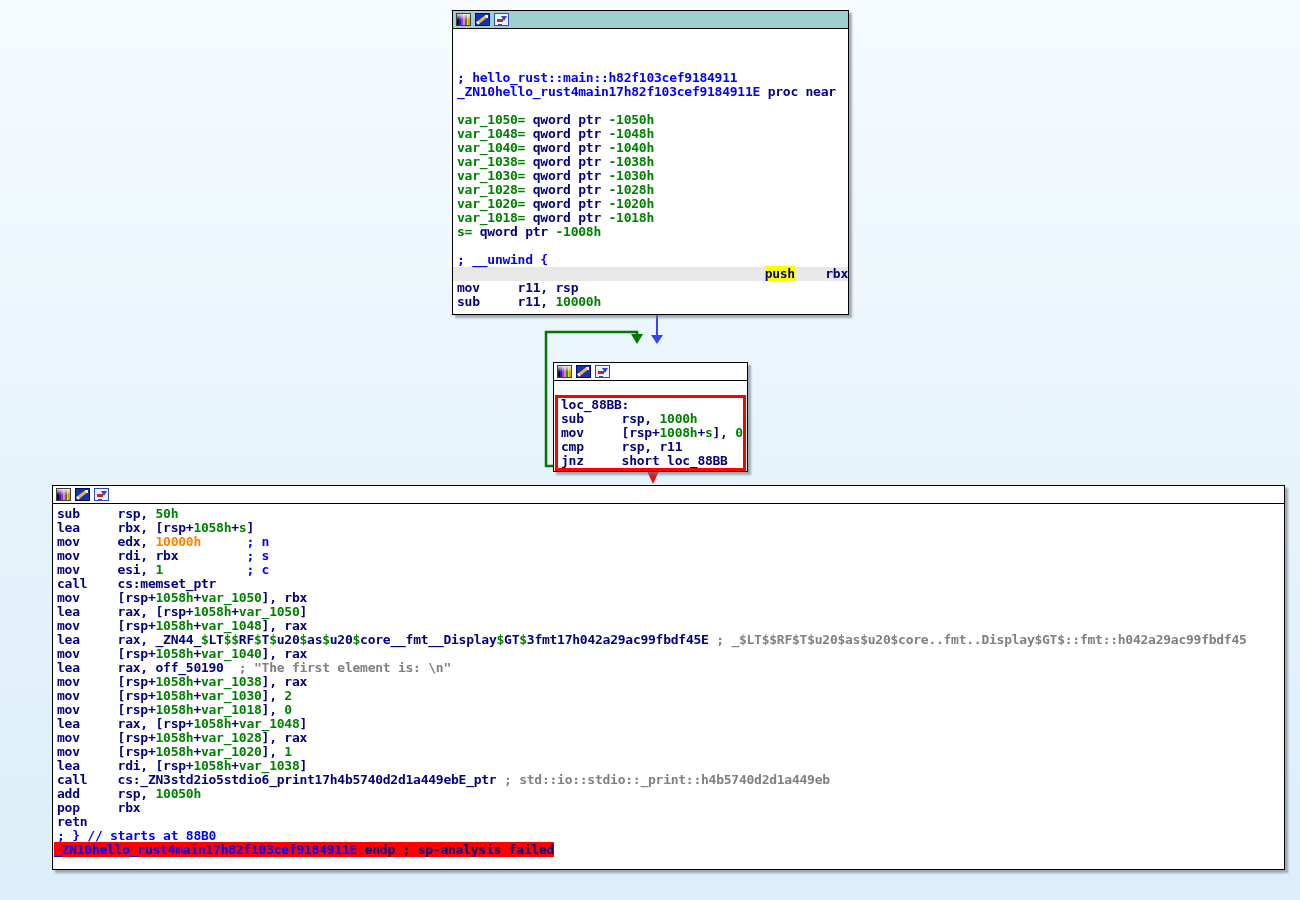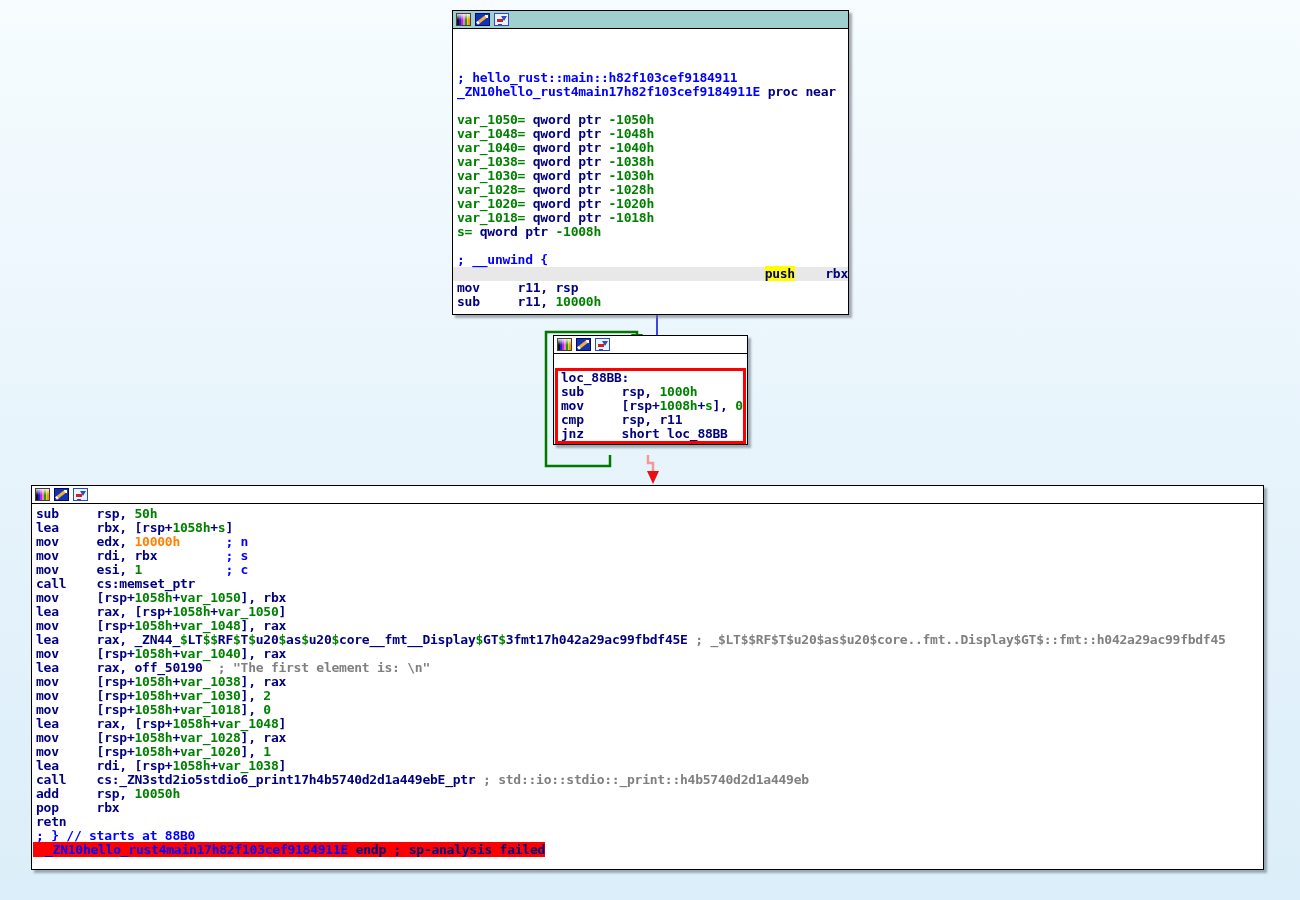--- a/index.html
+++ b/index.html
@@ -20,31 +20,31 @@
   .icon-edit{background:#1433ae;border:1px solid #000a60;}
   .icon-edit::after{content:"";position:absolute;left:1px;top:8px;width:11px;height:3px;background:linear-gradient(90deg,#ffffff 0 20%,#f0b040 20% 100%);transform:rotate(-38deg);transform-origin:left center;}
   .icon-edit::before{content:"";position:absolute;right:1px;top:1px;width:3px;height:3px;background:#fff;}
   .icon-group{background:#e8f4fc;border:1px solid #3048c0;}
   .icon-group::before{content:"";position:absolute;left:2px;top:5px;width:6px;height:3px;background:#d02020;box-shadow:0 4px 0 -1px #3048c0;}
   .icon-group::after{content:"";position:absolute;right:1px;top:2px;width:0;height:0;border-left:3px solid transparent;border-right:3px solid transparent;border-top:5px solid #3048c0;}
   .body{position:relative;overflow:hidden;white-space:pre;color:var(--navy,#000080);}
   .line{height:14px;line-height:14px;padding-left:4px;}
   .row-hl{background:var(--current-line-bg,#e8e8e8);text-align:right;}
   .row-err{padding-left:1px;}
-  .err-bg{background:var(--error-red,#ff0000);padding-left:12px;}
+  .err-bg{background:var(--error-red,#ff0000);}
   .seg-nav{color:var(--navy,#000080);}
   .seg-num,.seg-var{color:var(--green,#008000);}
   .seg-cmt{color:var(--comment-blue,#0000ff);}
   .seg-gry{color:var(--gray,#808080);}
   .seg-org{color:var(--orange,#ff8000);}
   .seg-nam{color:var(--name-blue,#0000ff);margin-top:20px;}
   .seg-hlw{color:var(--navy,#000080);background:var(--highlight-yellow,#ffff00);}
   #node-0{left:452px;top:10px;width:397px;height:305px;}
-  #node-1{left:553px;top:335px;width:195px;height:110px;}
-  #node-2{left:31px;top:485px;width:1233px;height:385px;}
+  #node-1{left:553px;top:362px;width:195px;height:110px;}
+  #node-2{left:52px;top:485px;width:1233px;height:385px;}
   .redframe{border:3px solid var(--frame-red,#ff0000);margin:14px 1px 0 1px;}
   .redframe .line{padding-left:3px;}
   #node-2 .body{padding-top:3px;}
 </style>
 </head>
 <body>
 
 <div class="graph">
 
   <svg class="edges">

